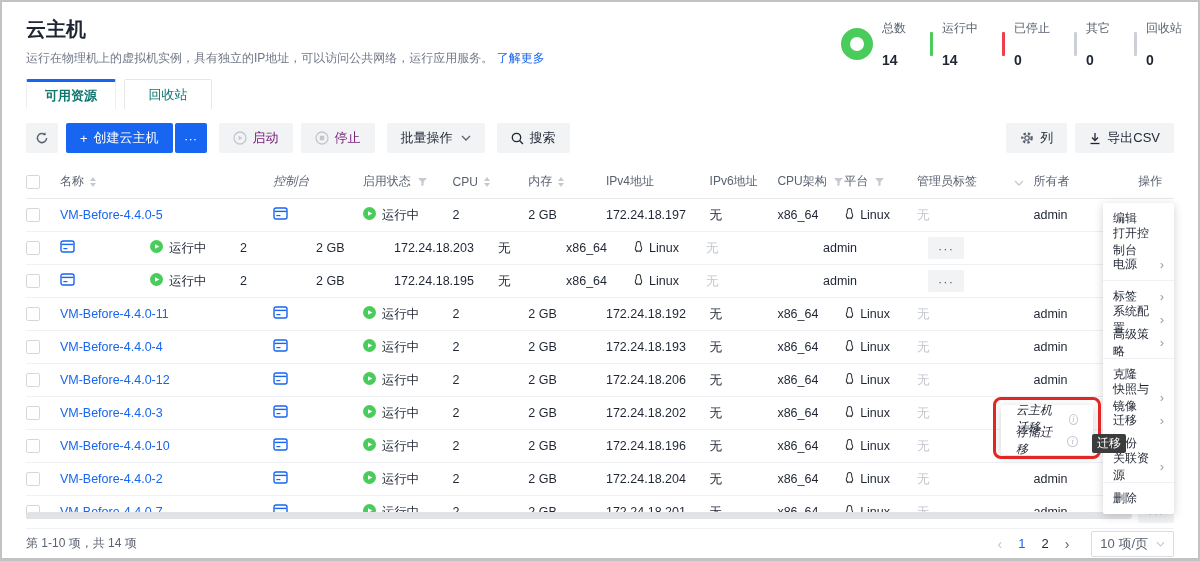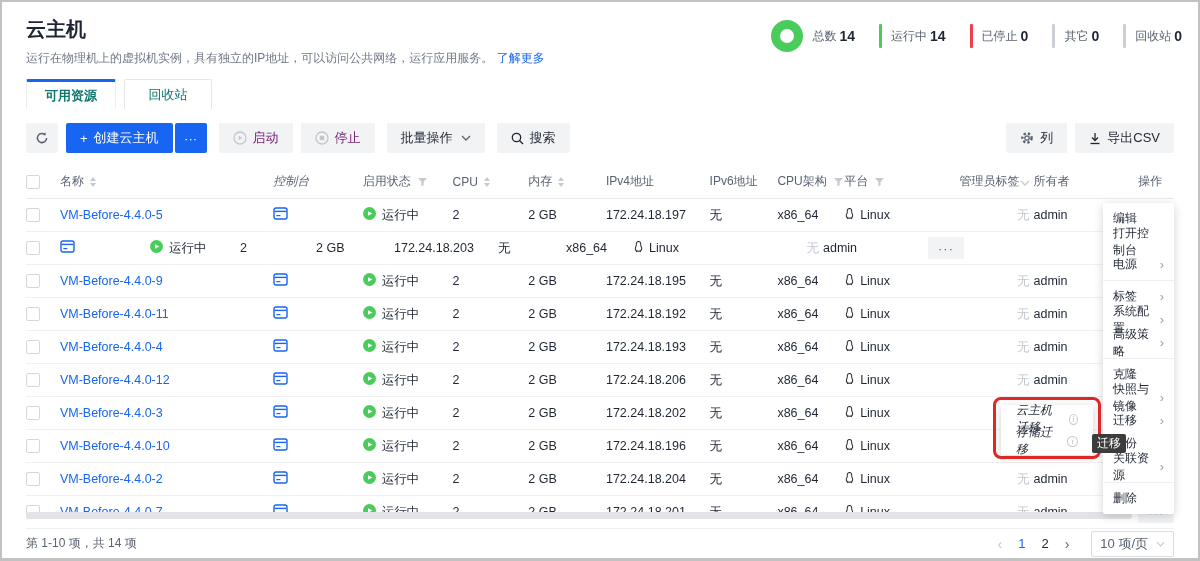--- a/index.html
+++ b/index.html
@@ -11,21 +11,21 @@
     background:#fff; overflow:hidden;
     color:#1f2633; font-size:12.5px;
   }
   
   .page-header { padding: 14px 24px 0 24px; position:relative; }
   .page-title { font-size:20px; font-weight:bold; color:#1f2633; }
   .page-subtitle { margin-top:7px; font-size:12px; color:#707786; }
   .learn-more { color:#1765f0; cursor:pointer; }
   .stats { position:absolute; top:18px; right:16px; display:flex; align-items:center; gap:24px; }
   .stat { display:flex; align-items:center; gap:9px; }
-  .stat .texts { display:flex; flex-direction:row; gap:3px; }
+  .stat .texts { display:flex; flex-direction:column; gap:15px; }
   .stat .label { font-size:12px; color:#5a6270; white-space:nowrap; }
   .stat .value { font-size:14px; font-weight:bold; color:#1f2633; }
   .donut { width:32px; height:32px; border:9px solid #49cc5b; border-radius:50%; }
   .bar-mark { width:3px; height:24px; border-radius:1px; }
   
   .tabs { display:flex; gap:8px; padding:12px 24px 0 24px; }
   .tab {
     min-width:88px; height:30px; display:flex; align-items:center; justify-content:center;
     padding:0 18px; font-size:13px; color:#0f766e; background:#fff;
     border:1px solid #e4e6ea; border-bottom:none; border-radius:2px 2px 0 0; cursor:pointer;
@@ -54,21 +54,21 @@
   .col-check { width:34px; }
   .col-name { width:214px; }
   .col-console { width:90px;font-style:italic; }
   .col-status { width:90px; }
   .col-cpu { width:76px; }
   .col-mem { width:78px; }
   .col-ipv4 { width:104px; }
   .col-ipv6 { width:68px; }
   .col-arch { width:67px; }
   .col-plat { width:73px; }
-  .col-tag { width:117px; justify-content:flex-end; padding-right:4px; }
+  .col-tag { width:117px; justify-content:space-between; padding-right:10px; }
   .col-owner { width:105px; }
   .col-actions { width:36px; justify-content:flex-start; }
   .checkbox { width:14px; height:14px; border:1px solid #d4d7dc; border-radius:2px; background:#fff; display:inline-block; cursor:pointer; }
   .vm-link { color:#1765f0; cursor:pointer; }
   .muted { color:#c3c7cd; }
   .sort { display:inline-flex; flex-direction:column; gap:2px; margin-left:6px; }
   .sort i { width:0; height:0; border-left:3.5px solid transparent; border-right:3.5px solid transparent; }
   .sort .up { border-bottom:4px solid #c6cad0; }
   .sort .dn { border-top:4px solid #c6cad0; }
   .hicon { margin-left:6px; display:inline-flex; }
@@ -438,23 +438,20 @@
           </div>
           <div class="td col-actions">
             <button class="dots-btn">···</button>
           </div>
         </div>
 
         <div class="tr row">
           <div class="td col-check">
             <span class="checkbox"></span>
           </div>
-          <div class="td col-name">
-            <span class="vm-link">VM-Before-4.4.0-9</span>
-          </div>
           <div class="td col-console">
             <span>
               <svg width="15" height="13" viewBox="0 0 15 13">
                 <rect x="1" y="1" width="13" height="11" rx="2" fill="none" stroke="#1765f0" stroke-width="1.4"></rect>
                 <line x1="1.6" y1="4.4" x2="13.4" y2="4.4" stroke="#1765f0" stroke-width="1.4"></line>
                 <line x1="3.4" y1="8.6" x2="7.4" y2="8.6" stroke="#1765f0" stroke-width="1.2"></line>
               </svg>
             </span>
           </div>
           <div class="td col-status">

